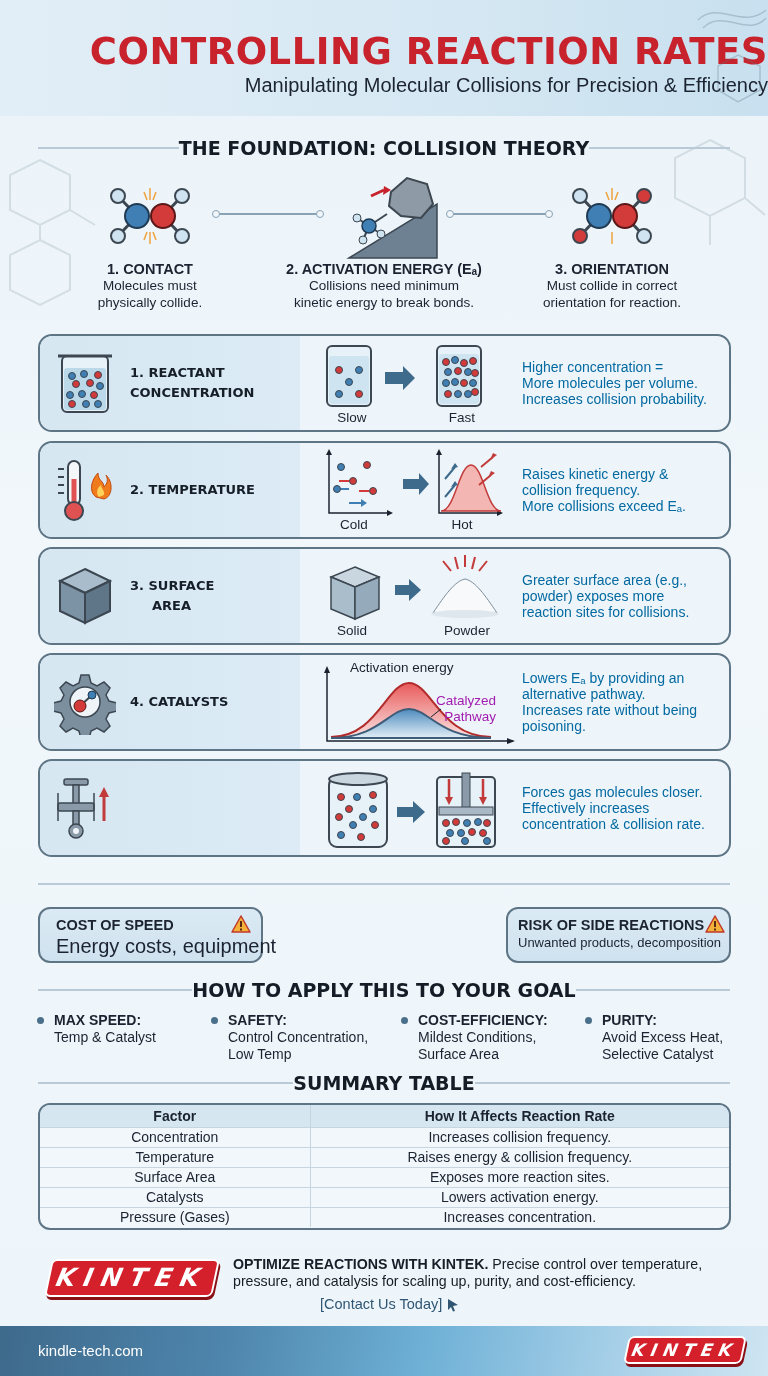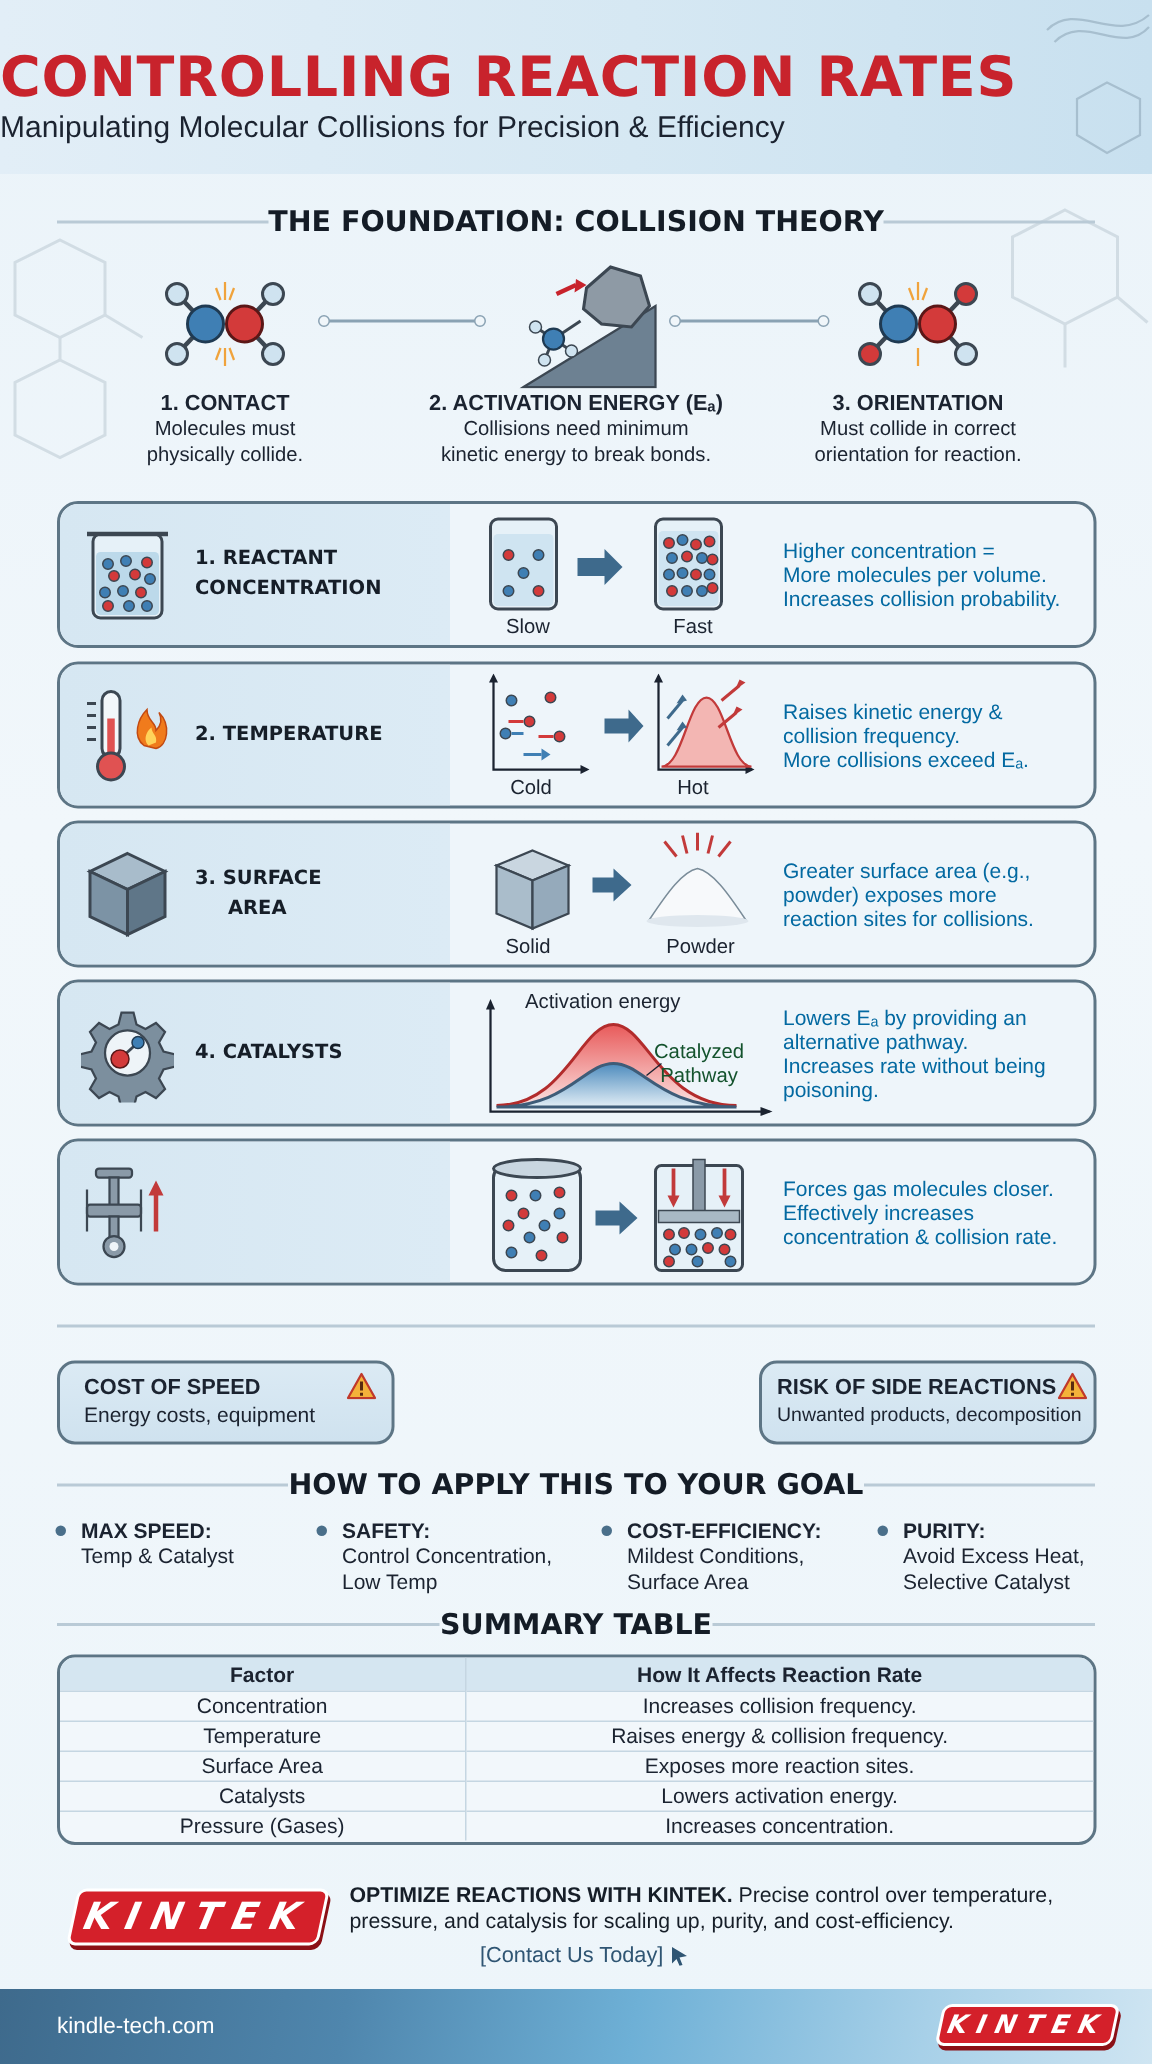--- a/index.html
+++ b/index.html
@@ -6,21 +6,21 @@
   html, body { width: 768px; height: 1376px; overflow: hidden; }
   body {
     font-family: "Liberation Sans", "DejaVu Sans", sans-serif;
     color: #1b2330;
     background: linear-gradient(180deg, #eaf3f9 0%, #f1f7fb 40%, #edf5fa 100%);
     position: relative;
   }
   .header {
     position: absolute; left: 0; top: 0; width: 768px; height: 116px;
     background: linear-gradient(90deg, #e2eef7 0%, #d6e8f3 55%, #c8e0ef 100%);
-    text-align: left;
+    text-align: right;
   }
   .title {
     position: absolute; left: 0; right: 0; top: 30px;
     font-family: "DejaVu Sans", sans-serif; font-weight: bold;
     font-size: 37px; letter-spacing: 0.5px; color: #c8232c;
   }
   .subtitle {
     position: absolute; left: 0; right: 0; top: 74px;
     font-size: 20px; color: #1b2330;
   }
@@ -68,21 +68,21 @@
   .cap { position: absolute; font-size: 13.5px; text-align: center; width: 60px; }
   
   .tradeoffs { position: absolute; top: 907px; left: 38px; width: 693px; height: 56px; }
   .to {
     position: absolute; top: 0; height: 56px; width: 225px;
     border: 2px solid #5d7585; border-radius: 12px;
     background: linear-gradient(180deg, #dbeaf4, #cfe2ef);
     padding: 8px 0 0 16px;
   }
   .to .h { font-weight: bold; font-size: 14.5px; }
-  .to .d { font-size: 14px; margin-top: 2px; white-space: nowrap; }
+  .to .d { font-size: 20px; margin-top: 2px; white-space: nowrap; }
   .to .warn { position: absolute; right: 10px; top: 6px; width: 20px; height: 18px; }
   
   .goals { position: absolute; top: 1012px; left: 38px; width: 693px; height: 50px; }
   .goal { position: absolute; top: 0; font-size: 14px; line-height: 17px; }
   .goal .dot { position: absolute; left: -1px; top: 5px; width: 7px; height: 7px; border-radius: 50%; background: #4a6f8a; }
   .goal .h { font-weight: bold; padding-left: 16px; }
   .goal .d { padding-left: 16px; }
   
   .table-wrap {
     position: absolute; top: 1103px; left: 38px; width: 693px; height: 127px;
@@ -432,21 +432,21 @@
         </linearGradient>
     </defs>
     <polyline points="10,8 10,80 196,80" fill="none" stroke="#1b2330" stroke-width="1.5"></polyline>
     <polygon points="7,12 10,5 13,12" fill="#1b2330"></polygon>
       <polygon points="190,77 198,80 190,83" fill="#1b2330"></polygon>
     <path d="M14,76 C60,76 70,22 92,22 C114,22 124,76 174,76 Z" fill="url(#rg)" stroke="#b22c2c" stroke-width="2"></path>
     <path d="M14,77 C62,77 72,48 92,48 C112,48 122,77 174,77 Z" fill="url(#bg)" stroke="#3e5c78" stroke-width="2"></path>
     <line x1="114" y1="56" x2="124" y2="48" stroke="#1b2330" stroke-width="1"></line>
   </svg>
   <div style="position:absolute;left:310px;top:5px;font-size:13.5px">Activation energy</div>
-  <div style="position:absolute;left:396px;top:38px;font-size:13.5px;color:#14532d;text-align:center;line-height:16px">
+  <div style="position:absolute;left:396px;top:38px;font-size:13.5px;color:#a21caf;text-align:right;line-height:16px">
       <div>Catalyzed</div>
       <div>Pathway</div>
     </div>
   <div class="desc">
       <div>
         <div>Lowers Eₐ by providing an</div>
         <div>alternative pathway.</div>
         <div>Increases rate without being</div>
         <div>poisoning.</div>
       </div>

